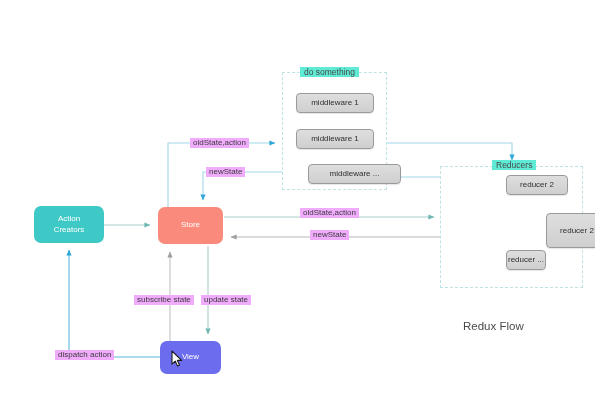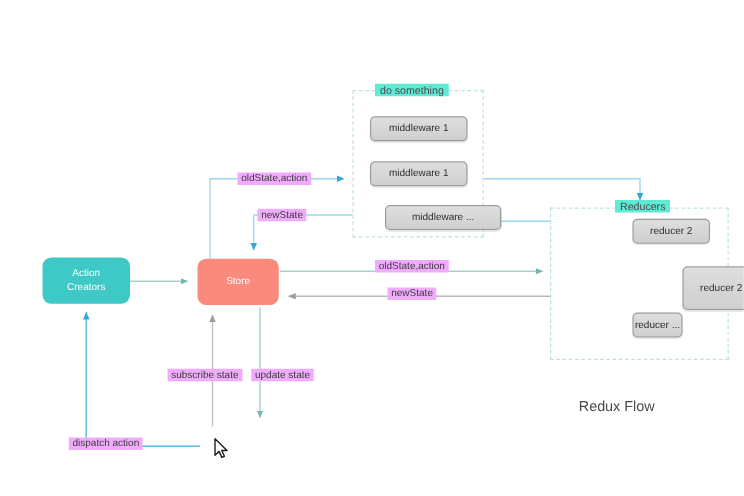--- a/index.html
+++ b/index.html
@@ -226,20 +226,21 @@
   <div class="grey-node" id="mw-2">middleware 1</div>
   <div class="grey-node" id="mw-3">middleware ...</div>
 
   <div class="grey-node" id="reducer-1">reducer 2</div>
   <div class="grey-node" id="reducer-2">reducer 2</div>
   <div class="grey-node" id="reducer-3">reducer ...</div>
 
   <div class="color-node" id="store" style="background: rgb(250, 138, 124);">Store</div>
   <div class="color-node" id="action-creators" style="background: rgb(62, 201, 198);">Action
 Creators</div>
+  <div class="color-node" id="view" style="background: rgb(108, 108, 238);">View</div>
 
   <div class="edge-label" id="lbl-oldstate-mw">oldState,action</div>
   <div class="edge-label" id="lbl-newstate-mw">newState</div>
   <div class="edge-label" id="lbl-oldstate-red">oldState,action</div>
   <div class="edge-label" id="lbl-newstate-red">newState</div>
   <div class="edge-label" id="lbl-subscribe">subscribe state</div>
   <div class="edge-label" id="lbl-update">update state</div>
   <div class="edge-label" id="lbl-dispatch">dispatch action</div>
 
   <div class="caption">Redux Flow</div>

